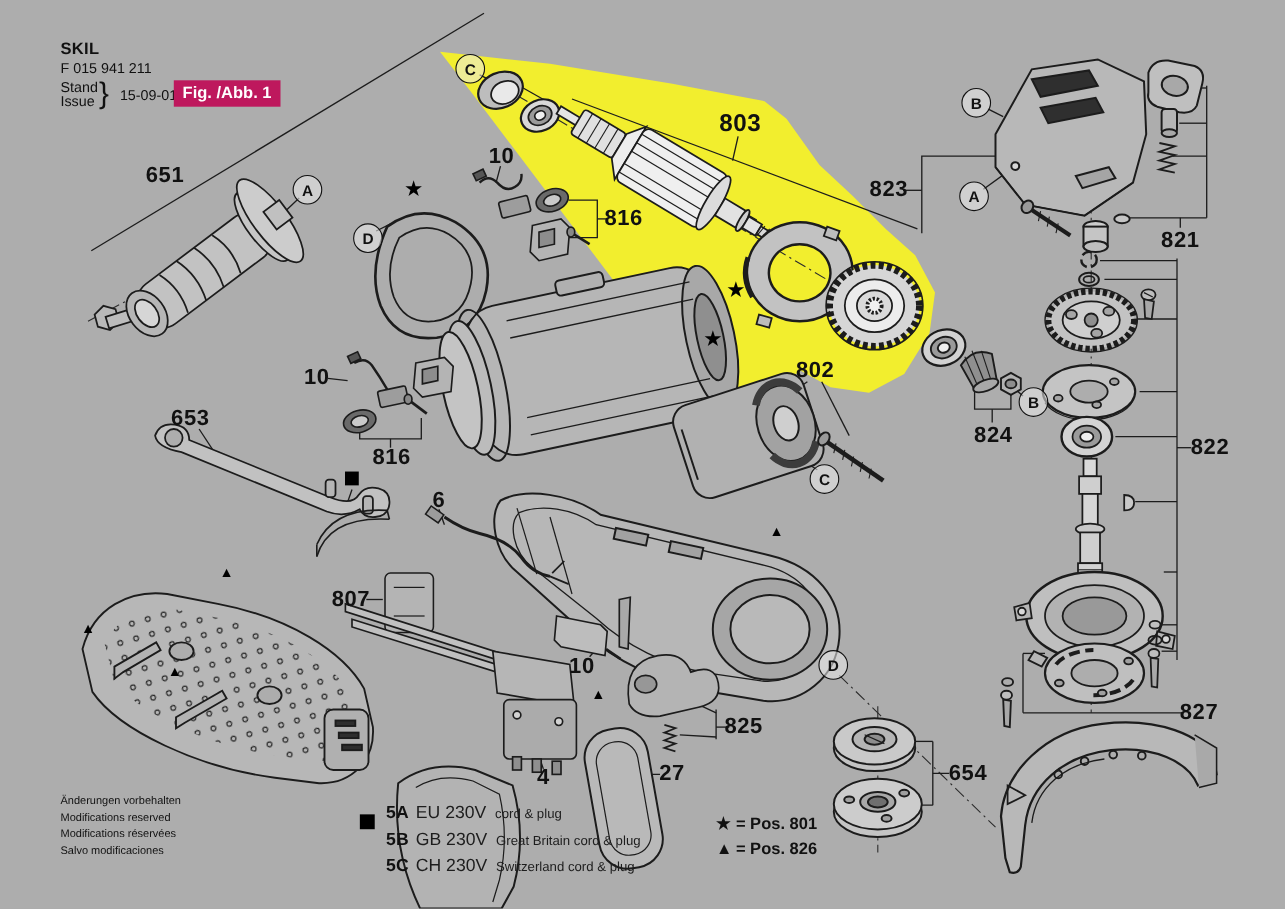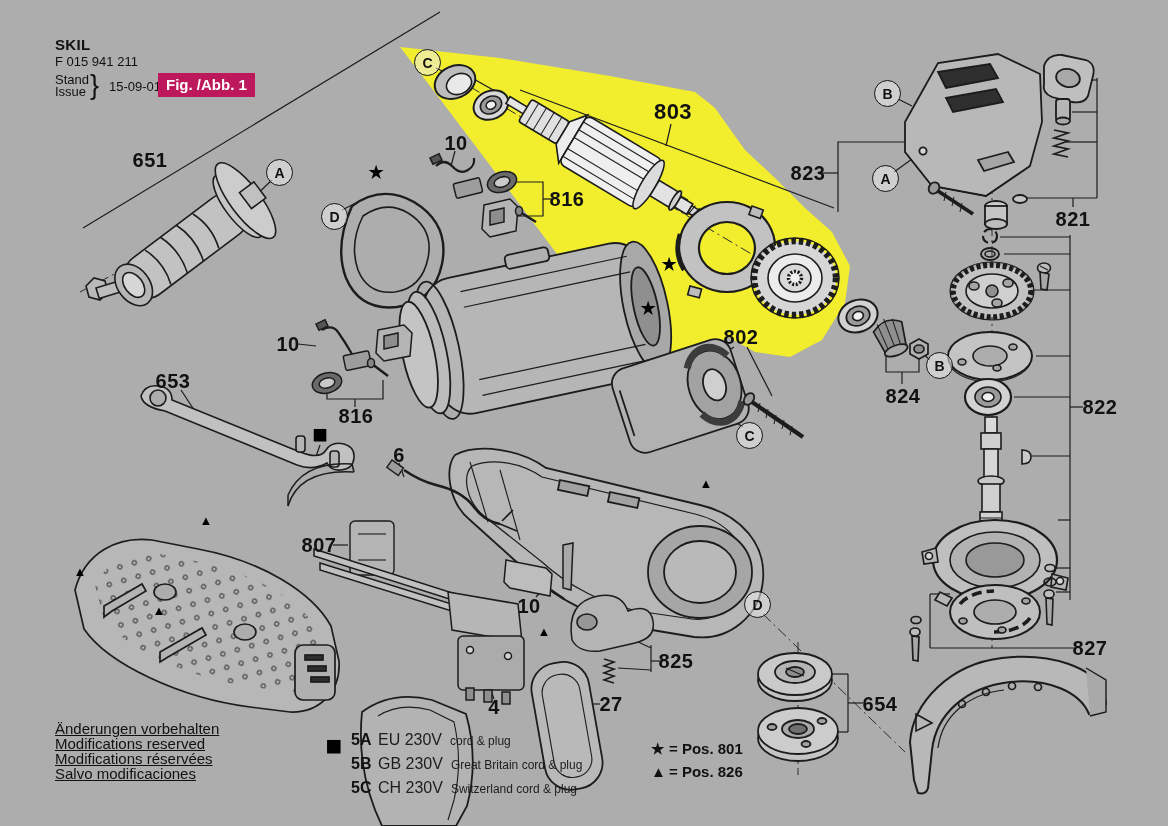--- a/index.html
+++ b/index.html
@@ -20,21 +20,21 @@
   .sym{position:absolute;transform:translate(-50%,-50%);font-weight:bold;color:#000;line-height:1;}
   
   .hdr-brand{position:absolute;left:55px;top:36px;font-weight:bold;font-size:15px;letter-spacing:.3px;}
   .hdr-num{position:absolute;left:55px;top:54px;font-size:13px;}
   .hdr-stand{position:absolute;left:55px;top:74px;font-size:13px;line-height:12px;}
   .hdr-brace{position:absolute;left:90px;top:70px;font-size:27px;font-weight:normal;}
   .hdr-date{position:absolute;left:109px;top:79px;font-size:13px;}
   .figbox{position:absolute;left:158px;top:73px;background:#be185d;color:#fff;font-weight:bold;
           font-size:15px;padding:3px 8px 4px 8px;}
   
-  .notices{position:absolute;left:55px;top:721px;font-size:15px;line-height:15px;text-decoration:underline;}
+  .notices{position:absolute;left:55px;top:721px;font-size:10px;line-height:15px;}
   
   .legend-row{position:absolute;display:flex;align-items:baseline;white-space:nowrap;justify-content:space-between;}
   .lg-code{font-weight:bold;font-size:16px;width:27px;}
   .lg-volt{font-size:16px;color:#1d1d1d;margin-right:8px;}
   .lg-desc{font-size:12px;color:#1d1d1d;}
   
   .poslegend{position:absolute;font-weight:bold;font-size:15px;white-space:nowrap;}
   .poslegend .s{display:inline-block;width:18px;}
 </style>
 </head>

